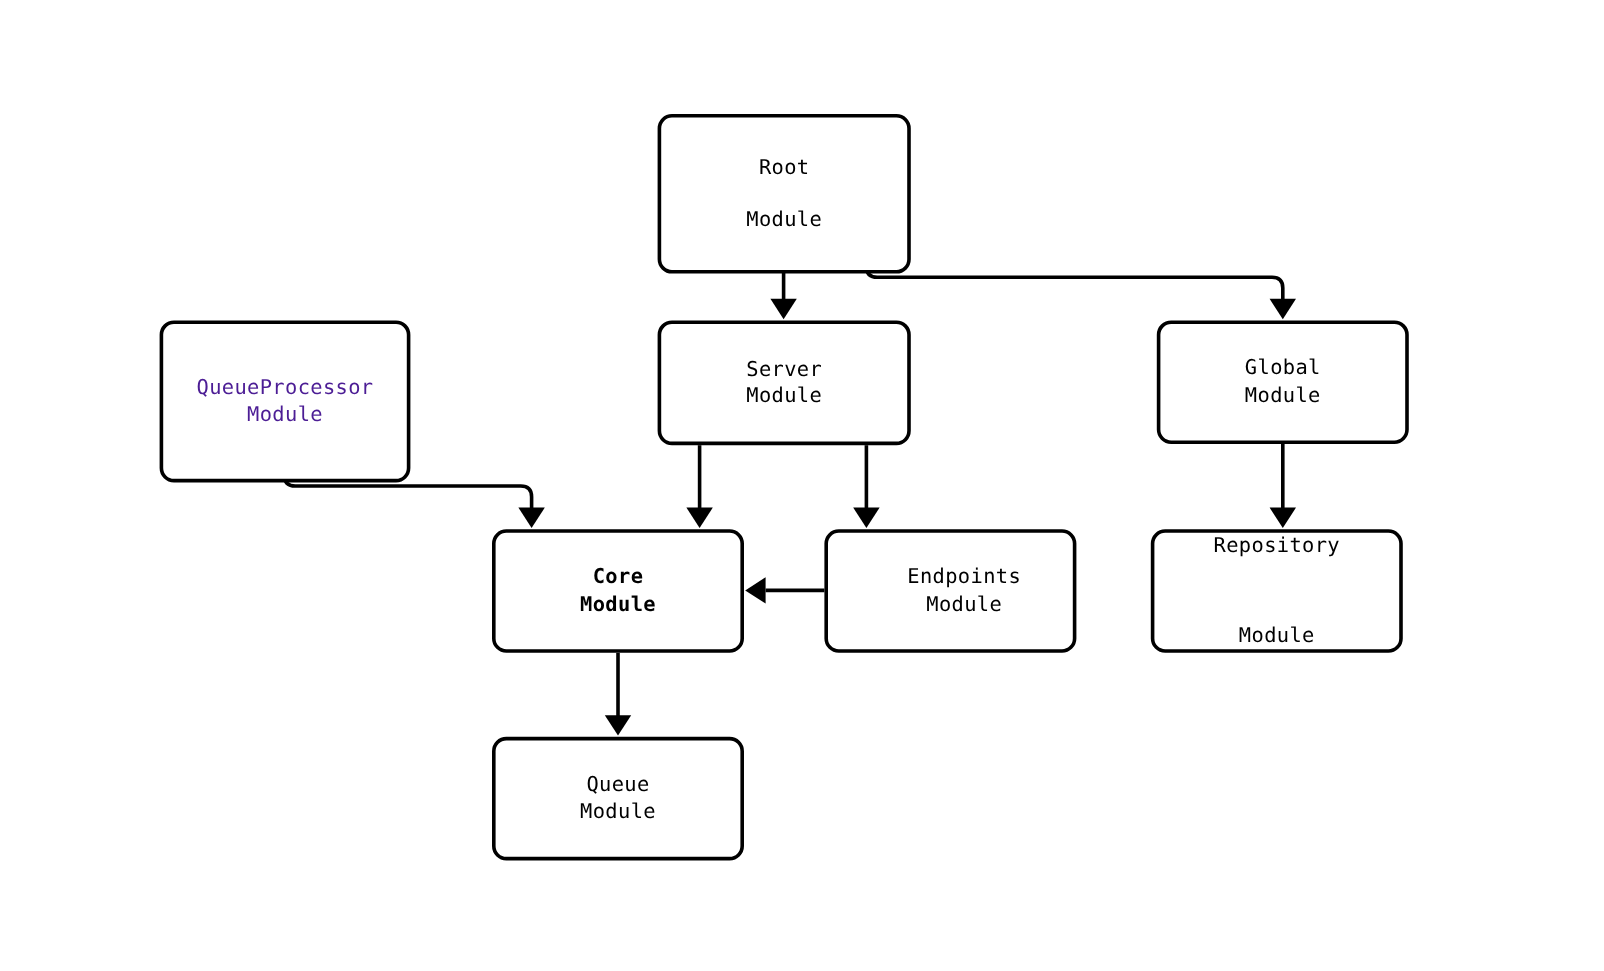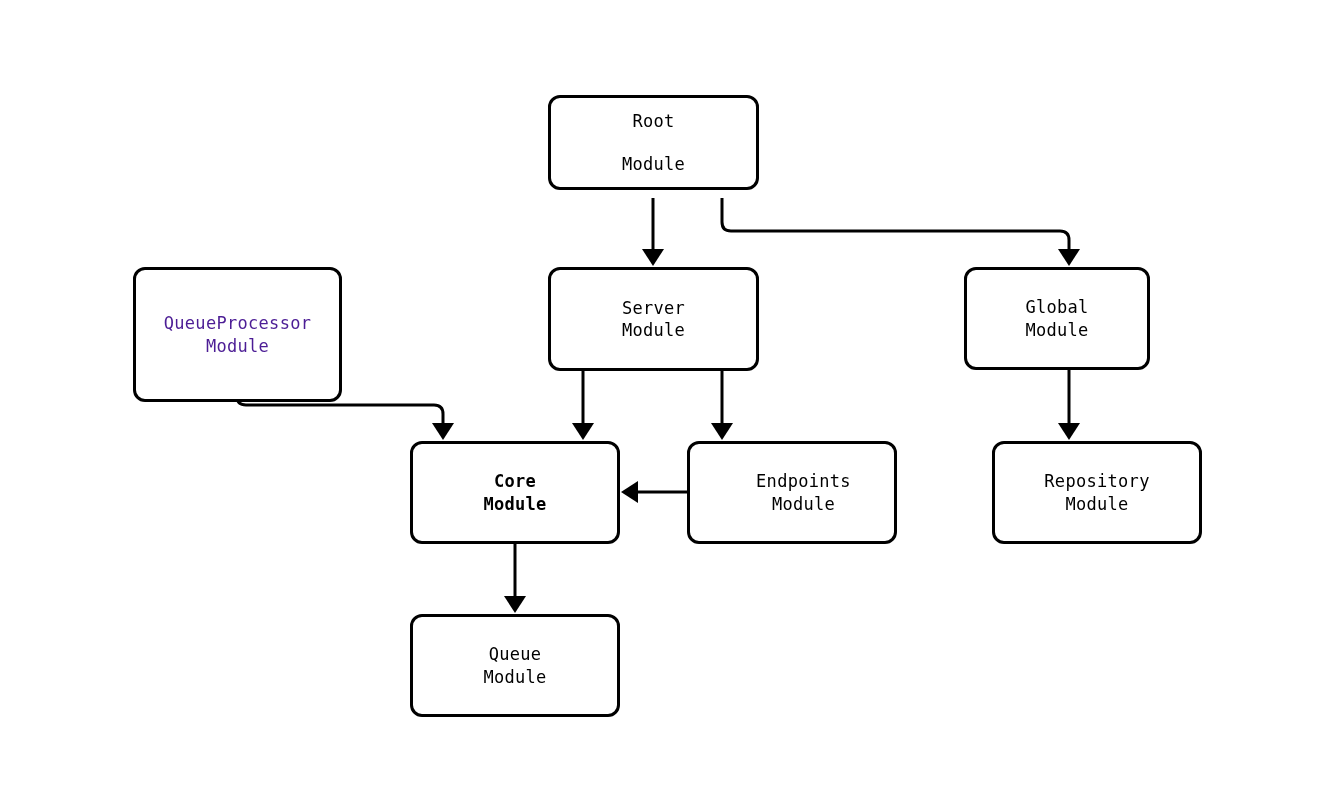--- a/index.html
+++ b/index.html
@@ -82,51 +82,51 @@
       <g>
         <path d="M 1069 370 L 1069 424" fill="none" stroke="#000000" stroke-width="3" stroke-linecap="butt" stroke-linejoin="round"></path>
         <polygon points="1058,423 1080,423 1069,440" fill="#000000"></polygon>
       </g>
       <g>
         <path d="M 515 544 L 515 597" fill="none" stroke="#000000" stroke-width="3" stroke-linecap="butt" stroke-linejoin="round"></path>
         <polygon points="504,596 526,596 515,613" fill="#000000"></polygon>
       </g>
     </svg>
 
-  <div class="node" style="left: 548px; top: 95px; width: 211px; height: 95px; border-color: rgb(0, 0, 0); color: rgb(0, 0, 0); gap: 20px;">
+  <div class="node" style="left: 548px; top: 95px; width: 211px; height: 133px; border-color: rgb(0, 0, 0); color: rgb(0, 0, 0); gap: 20px;">
     <span class="node-line">Root</span>
     <span class="node-line">Module</span>
   </div>
 
   <div class="node" style="left: 133px; top: 267px; width: 209px; height: 135px; border-color: rgb(0, 0, 0); color: #4c1d95;">
     <span class="node-line">QueueProcessor</span>
     <span class="node-line">Module</span>
   </div>
 
   <div class="node" style="left: 548px; top: 267px; width: 211px; height: 104px; border-color: rgb(0, 0, 0); color: rgb(0, 0, 0);">
     <span class="node-line">Server</span>
     <span class="node-line">Module</span>
   </div>
 
-  <div class="node" style="left: 964px; top: 267px; width: 186px; height: 103px; border-color: rgb(0, 0, 0); color: rgb(0, 0, 0);">
+  <div class="node" style="left: 964px; top: 267px; width: 210px; height: 103px; border-color: rgb(0, 0, 0); color: rgb(0, 0, 0);">
     <span class="node-line">Global</span>
     <span class="node-line">Module</span>
   </div>
 
   <div class="node" style="left: 410px; top: 441px; width: 210px; height: 103px; border-color: rgb(0, 0, 0); color: rgb(0, 0, 0); font-weight: bold;">
     <span class="node-line">Core</span>
     <span class="node-line">Module</span>
   </div>
 
   <div class="node" style="left: 687px; top: 441px; width: 210px; height: 103px; border-color: rgb(0, 0, 0); color: rgb(0, 0, 0); padding-left: 23px;">
     <span class="node-line">Endpoints</span>
     <span class="node-line">Module</span>
   </div>
 
-  <div class="node" style="left: 992px; top: 441px; width: 210px; height: 103px; border-color: rgb(0, 0, 0); color: rgb(0, 0, 0);">
+  <div class="node" style="left: 959px; top: 441px; width: 210px; height: 103px; border-color: rgb(0, 0, 0); color: rgb(0, 0, 0); justify-content: space-between;">
     <span class="node-line">Repository</span>
     <span class="node-line">Module</span>
   </div>
 
   <div class="node" style="left: 410px; top: 614px; width: 210px; height: 103px; border-color: rgb(0, 0, 0); color: rgb(0, 0, 0);">
     <span class="node-line">Queue</span>
     <span class="node-line">Module</span>
   </div>
 
 </div>

